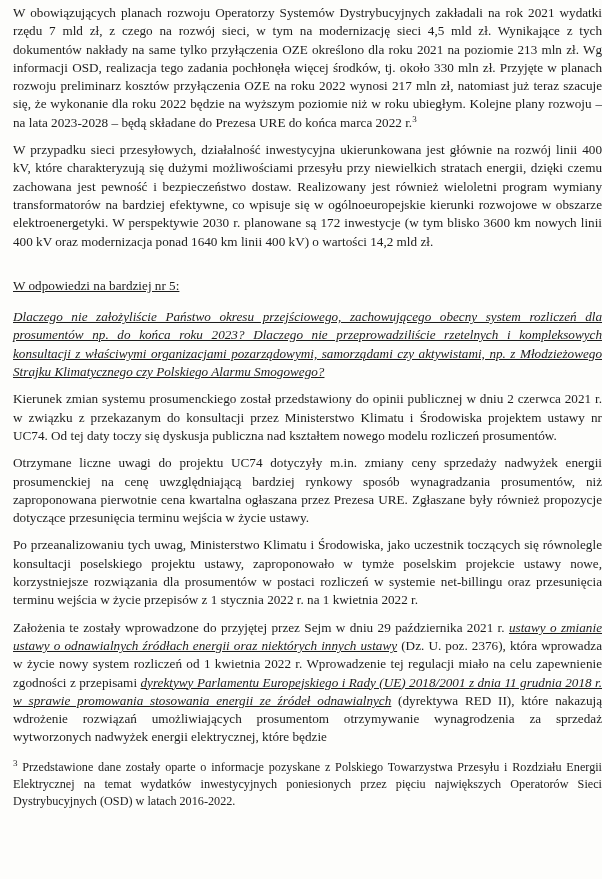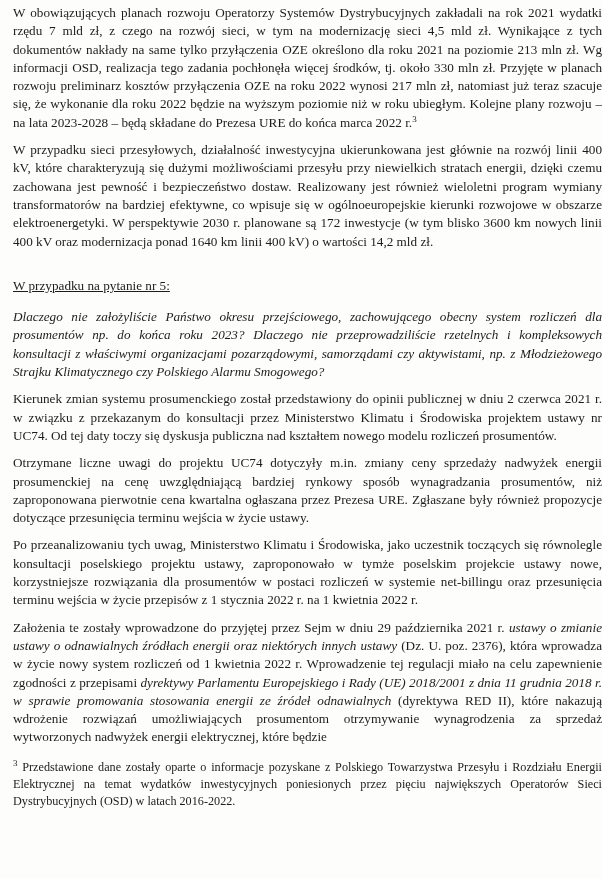--- a/index.html
+++ b/index.html
@@ -23,21 +23,21 @@
     margin-left: 6px;
   }
   .para { margin: 0 0 9px 0; }
   .section-heading {
     margin: 26px 0 13px 0;
     font-size: 13.2px;
     font-weight: normal;
     text-decoration: underline;
     text-align: left;
   }
-  .italic { font-style: italic; }
+  .italic { font-style: italic; text-decoration: underline; }
   .underline { }
   sup.fn-ref {
     font-size: 9px;
     line-height: 0;
     vertical-align: super;
   }
   .footnote {
     margin-top: 12px;
     font-size: 12.2px;
     line-height: 17px;
@@ -46,21 +46,21 @@
 </style>
 </head>
 <body>
 
 <div class="page">
 
   <p class="para"><span>W obowiązujących planach rozwoju Operatorzy Systemów Dystrybucyjnych zakładali na rok 2021 wydatki rzędu 7 mld zł, z czego na rozwój sieci, w tym na modernizację sieci 4,5 mld zł. Wynikające z tych dokumentów nakłady na same tylko przyłączenia OZE określono dla roku 2021 na poziomie 213 mln zł. Wg informacji OSD, realizacja tego zadania pochłonęła więcej środków, tj. około 330 mln zł. Przyjęte w planach rozwoju preliminarz kosztów przyłączenia OZE na roku 2022 wynosi 217 mln zł, natomiast już teraz szacuje się, że wykonanie dla roku 2022 będzie na wyższym poziomie niż w roku ubiegłym. Kolejne plany rozwoju – na lata 2023-2028 – będą składane do Prezesa URE do końca marca 2022 r.</span><sup class="fn-ref">3</sup></p>
 
   <p class="para">W przypadku sieci przesyłowych, działalność inwestycyjna ukierunkowana jest głównie na rozwój linii 400 kV, które charakteryzują się dużymi możliwościami przesyłu przy niewielkich stratach energii, dzięki czemu zachowana jest pewność i bezpieczeństwo dostaw. Realizowany jest również wieloletni program wymiany transformatorów na bardziej efektywne, co wpisuje się w ogólnoeuropejskie kierunki rozwojowe w obszarze elektroenergetyki. W perspektywie 2030 r. planowane są 172 inwestycje (w tym blisko 3600 km nowych linii 400 kV oraz modernizacja ponad 1640 km linii 400 kV) o wartości 14,2 mld zł.</p>
 
-  <h2 class="section-heading">W przypadku na pytanie nr 5:</h2>
+  <h2 class="section-heading">W odpowiedzi na bardziej nr 5:</h2>
 
   <p class="para italic">Dlaczego nie założyliście Państwo okresu przejściowego, zachowującego obecny system rozliczeń dla prosumentów np. do końca roku 2023? Dlaczego nie przeprowadziliście rzetelnych i kompleksowych konsultacji z właściwymi organizacjami pozarządowymi, samorządami czy aktywistami, np. z Młodzieżowego Strajku Klimatycznego czy Polskiego Alarmu Smogowego?</p>
 
   <p class="para">Kierunek zmian systemu prosumenckiego został przedstawiony do opinii publicznej w dniu 2 czerwca 2021 r. w związku z przekazanym do konsultacji przez Ministerstwo Klimatu i Środowiska projektem ustawy nr UC74. Od tej daty toczy się dyskusja publiczna nad kształtem nowego modelu rozliczeń prosumentów.</p>
 
   <p class="para">Otrzymane liczne uwagi do projektu UC74 dotyczyły m.in. zmiany ceny sprzedaży nadwyżek energii prosumenckiej na cenę uwzględniającą bardziej rynkowy sposób wynagradzania prosumentów, niż zaproponowana pierwotnie cena kwartalna ogłaszana przez Prezesa URE. Zgłaszane były również propozycje dotyczące przesunięcia terminu wejścia w życie ustawy.</p>
 
   <p class="para">Po przeanalizowaniu tych uwag, Ministerstwo Klimatu i Środowiska, jako uczestnik toczących się równolegle konsultacji poselskiego projektu ustawy, zaproponowało w tymże poselskim projekcie ustawy nowe, korzystniejsze rozwiązania dla prosumentów w postaci rozliczeń w systemie net-billingu oraz przesunięcia terminu wejścia w życie przepisów z 1 stycznia 2022 r. na 1 kwietnia 2022 r.</p>
 
   <p class="para"><span>Założenia te zostały wprowadzone do przyjętej przez Sejm w dniu 29 października 2021 r. </span><span class="italic">ustawy o zmianie ustawy o odnawialnych źródłach energii oraz niektórych innych ustawy</span><span> (Dz. U. poz. 2376), która wprowadza w życie nowy system rozliczeń od 1 kwietnia 2022 r. Wprowadzenie tej regulacji miało na celu zapewnienie zgodności z przepisami </span><span class="italic">dyrektywy Parlamentu Europejskiego i Rady (UE) 2018/2001 z dnia 11 grudnia 2018 r. w sprawie promowania stosowania energii ze źródeł odnawialnych</span><span> (dyrektywa RED II), które nakazują wdrożenie rozwiązań umożliwiających prosumentom </span><span class="underline">otrzymywanie wynagrodzenia za</span><span> sprzedaż wytworzonych nadwyżek energii elektrycznej, które będzie</span></p>

